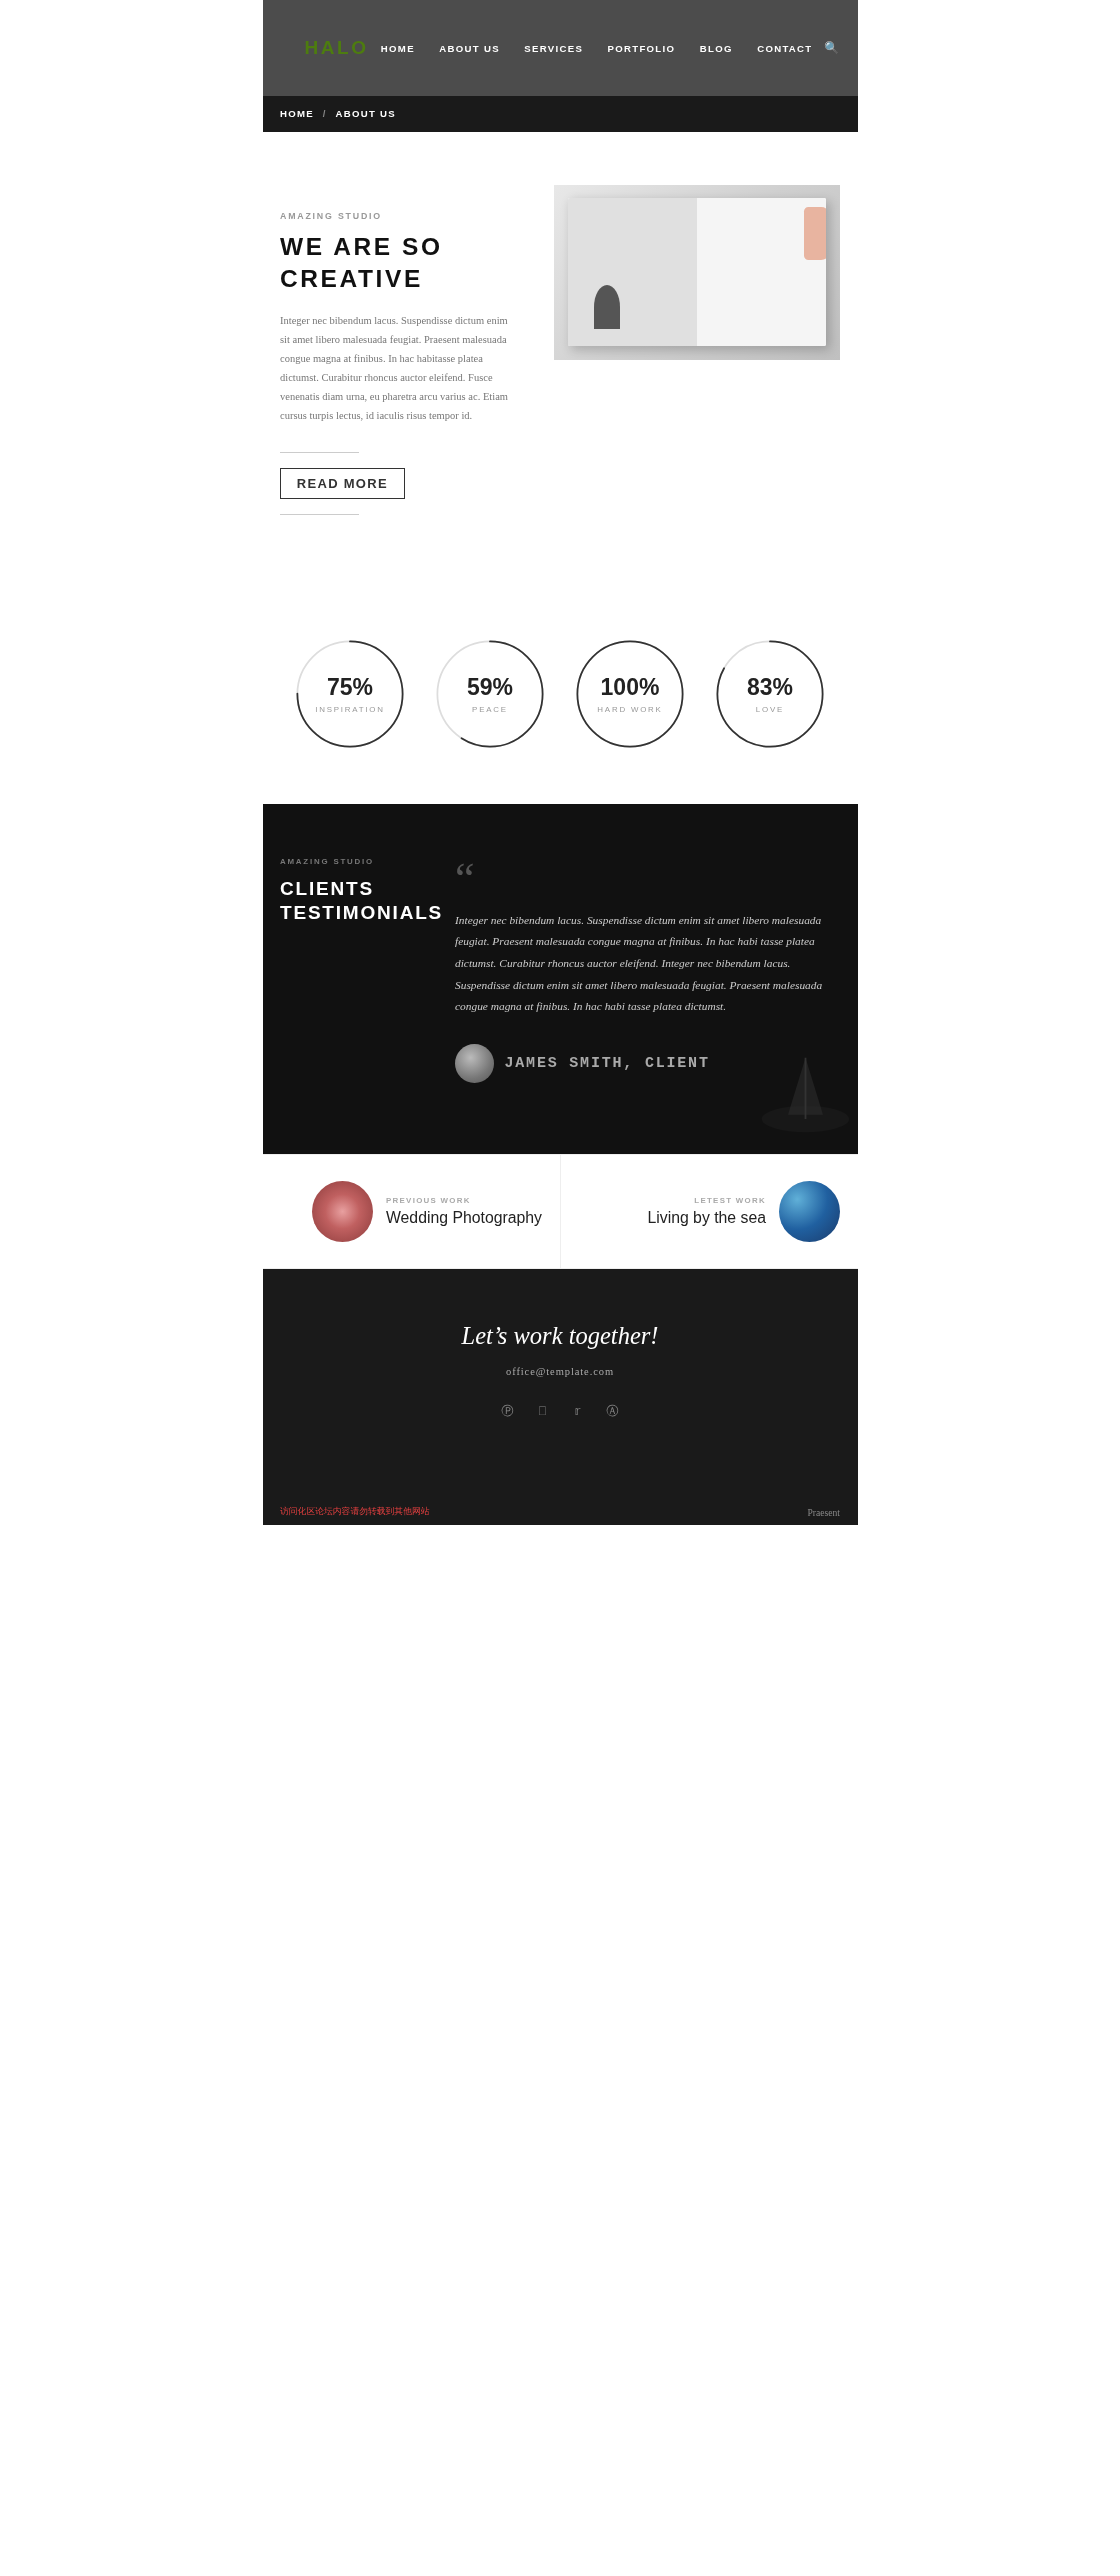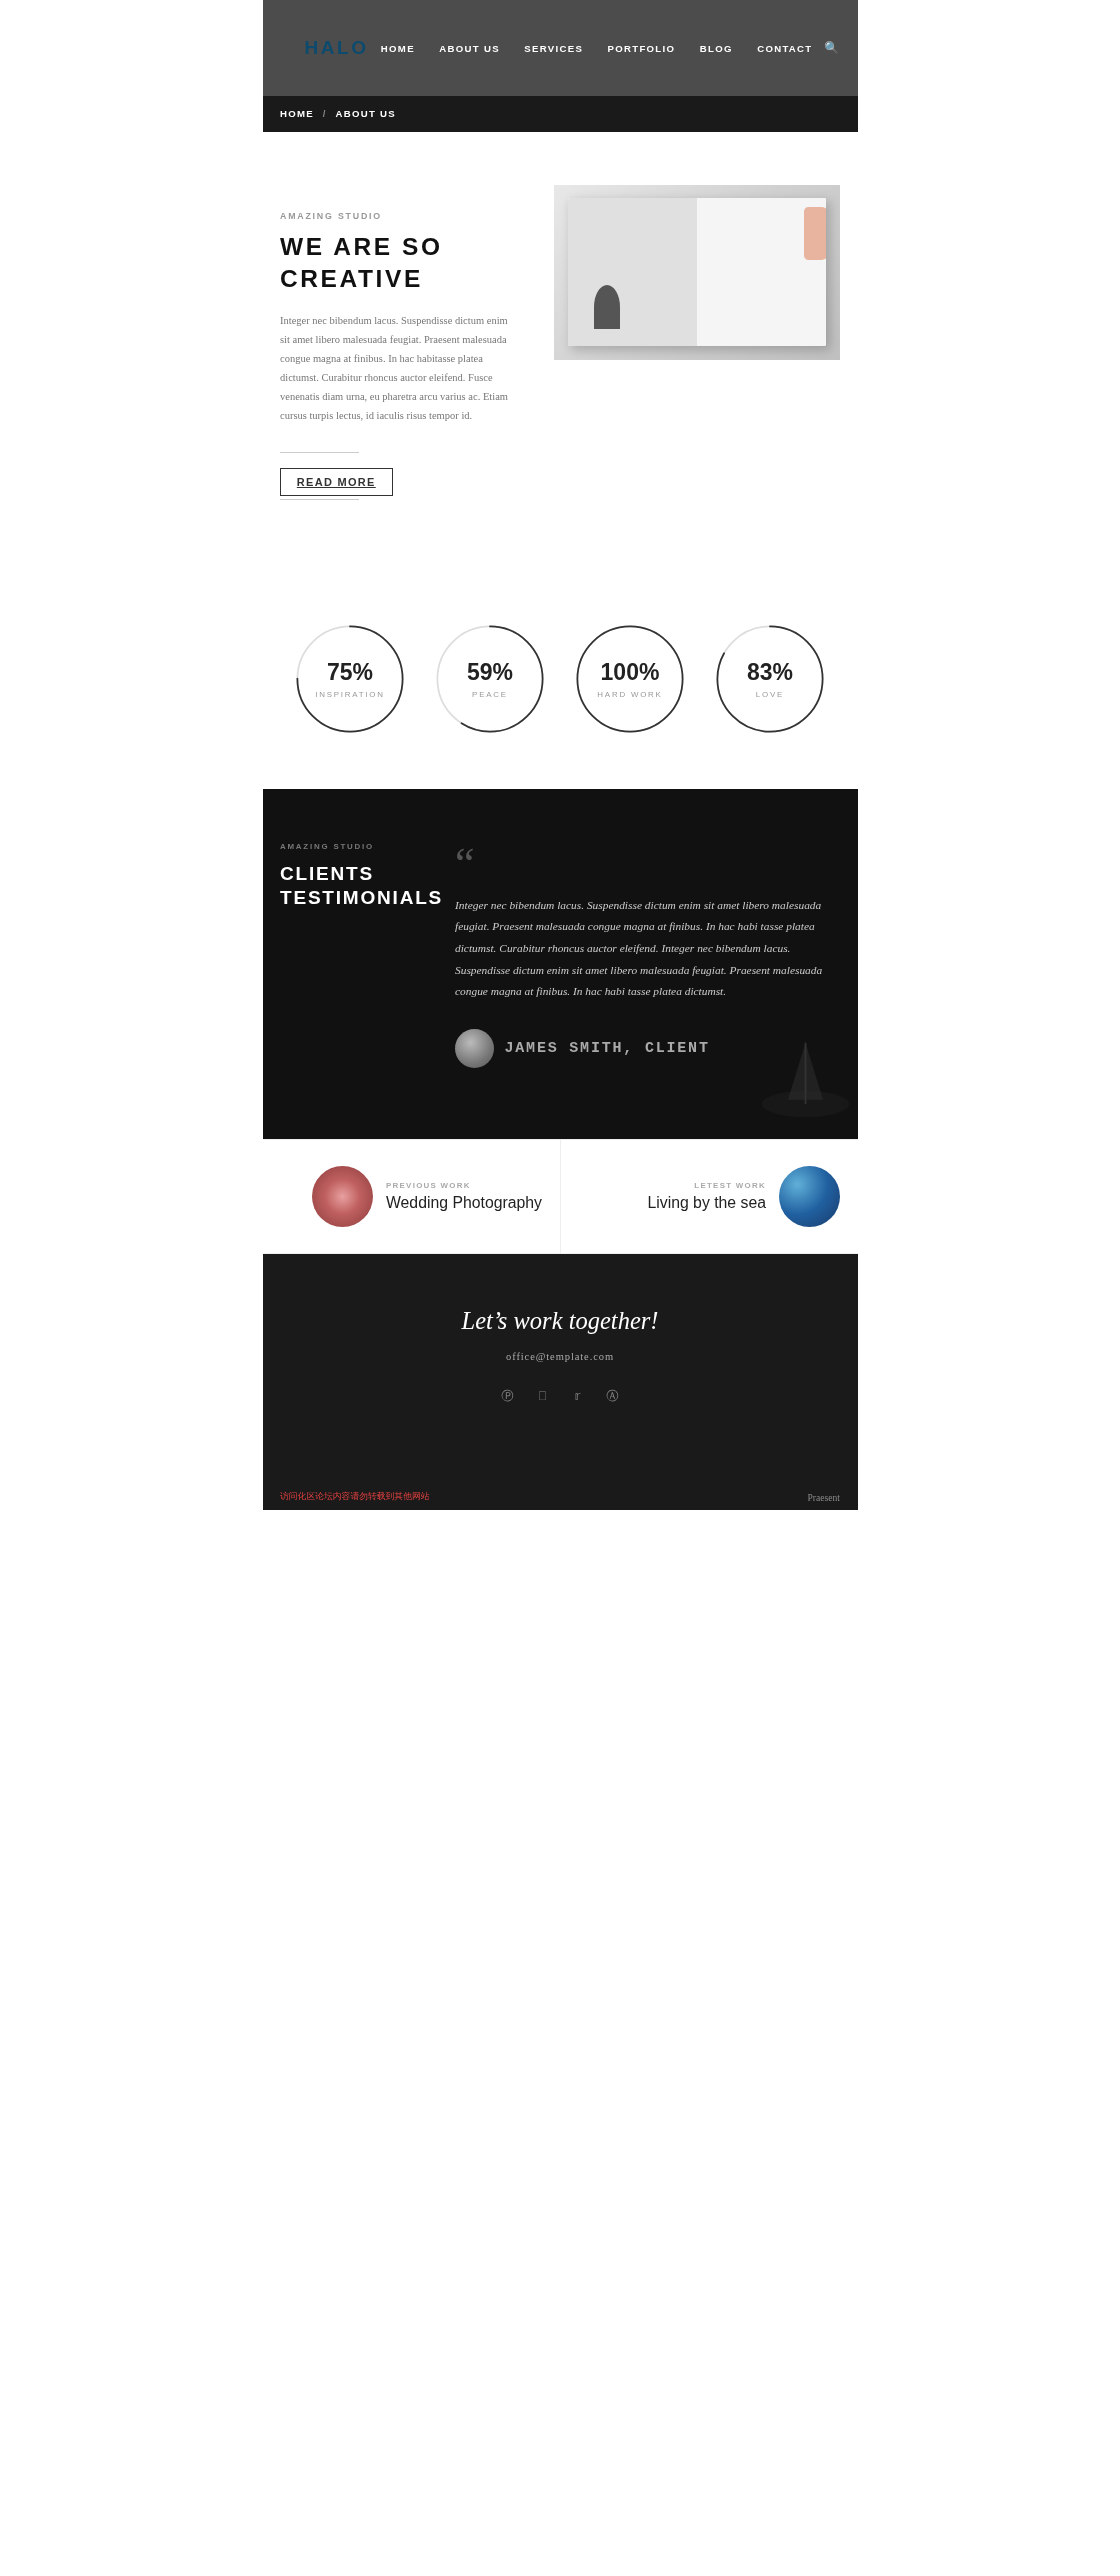--- a/index.html
+++ b/index.html
@@ -24,21 +24,21 @@
     }
     .navbar-cars {
       position: absolute;
       inset: 0;
       background: repeating-linear-gradient(90deg, #1a1a1a 0px, #222 53px, #111 105px);
       opacity: 0.6;
       z-index: 0;
     }
     .navbar > * { position: relative; z-index: 1; }
     .logo {
-      color: #0c4a6e;
+      color: #4d7c0f;
       font-size: 19px;
       font-weight: bold;
       letter-spacing: 2.6px;
       font-family: sans-serif;
     }
     .nav-links {
       display: flex;
       align-items: center;
       gap: 24.5px;
       list-style: none;
@@ -112,29 +112,28 @@
     .about-divider {
       width: 79px;
       height: 0.9px;
       background: #ccc;
       margin-bottom: 15.8px;
     }
     .read-more-btn {
       display: inline-block;
       border: 0.9px solid #333;
       padding: 7px 15.8px;
-      font-size: 11px;
+      font-size: 13px;
       letter-spacing: 1.3px;
       font-family: sans-serif;
       font-weight: 600;
       cursor: pointer;
       background: transparent;
       color: #333;
-      margin-bottom: 3px;
-      text-decoration: underline;
+      margin-bottom: 15px;
     }
     .about-image {
       flex: 1.2;
     }
     .about-image-placeholder {
       width: 100%;
       height: 175px;
       background: linear-gradient(135deg, #e8e8e8 0%, #d0d0d0 50%, #c0c0c0 100%);
       position: relative;
       overflow: hidden;

